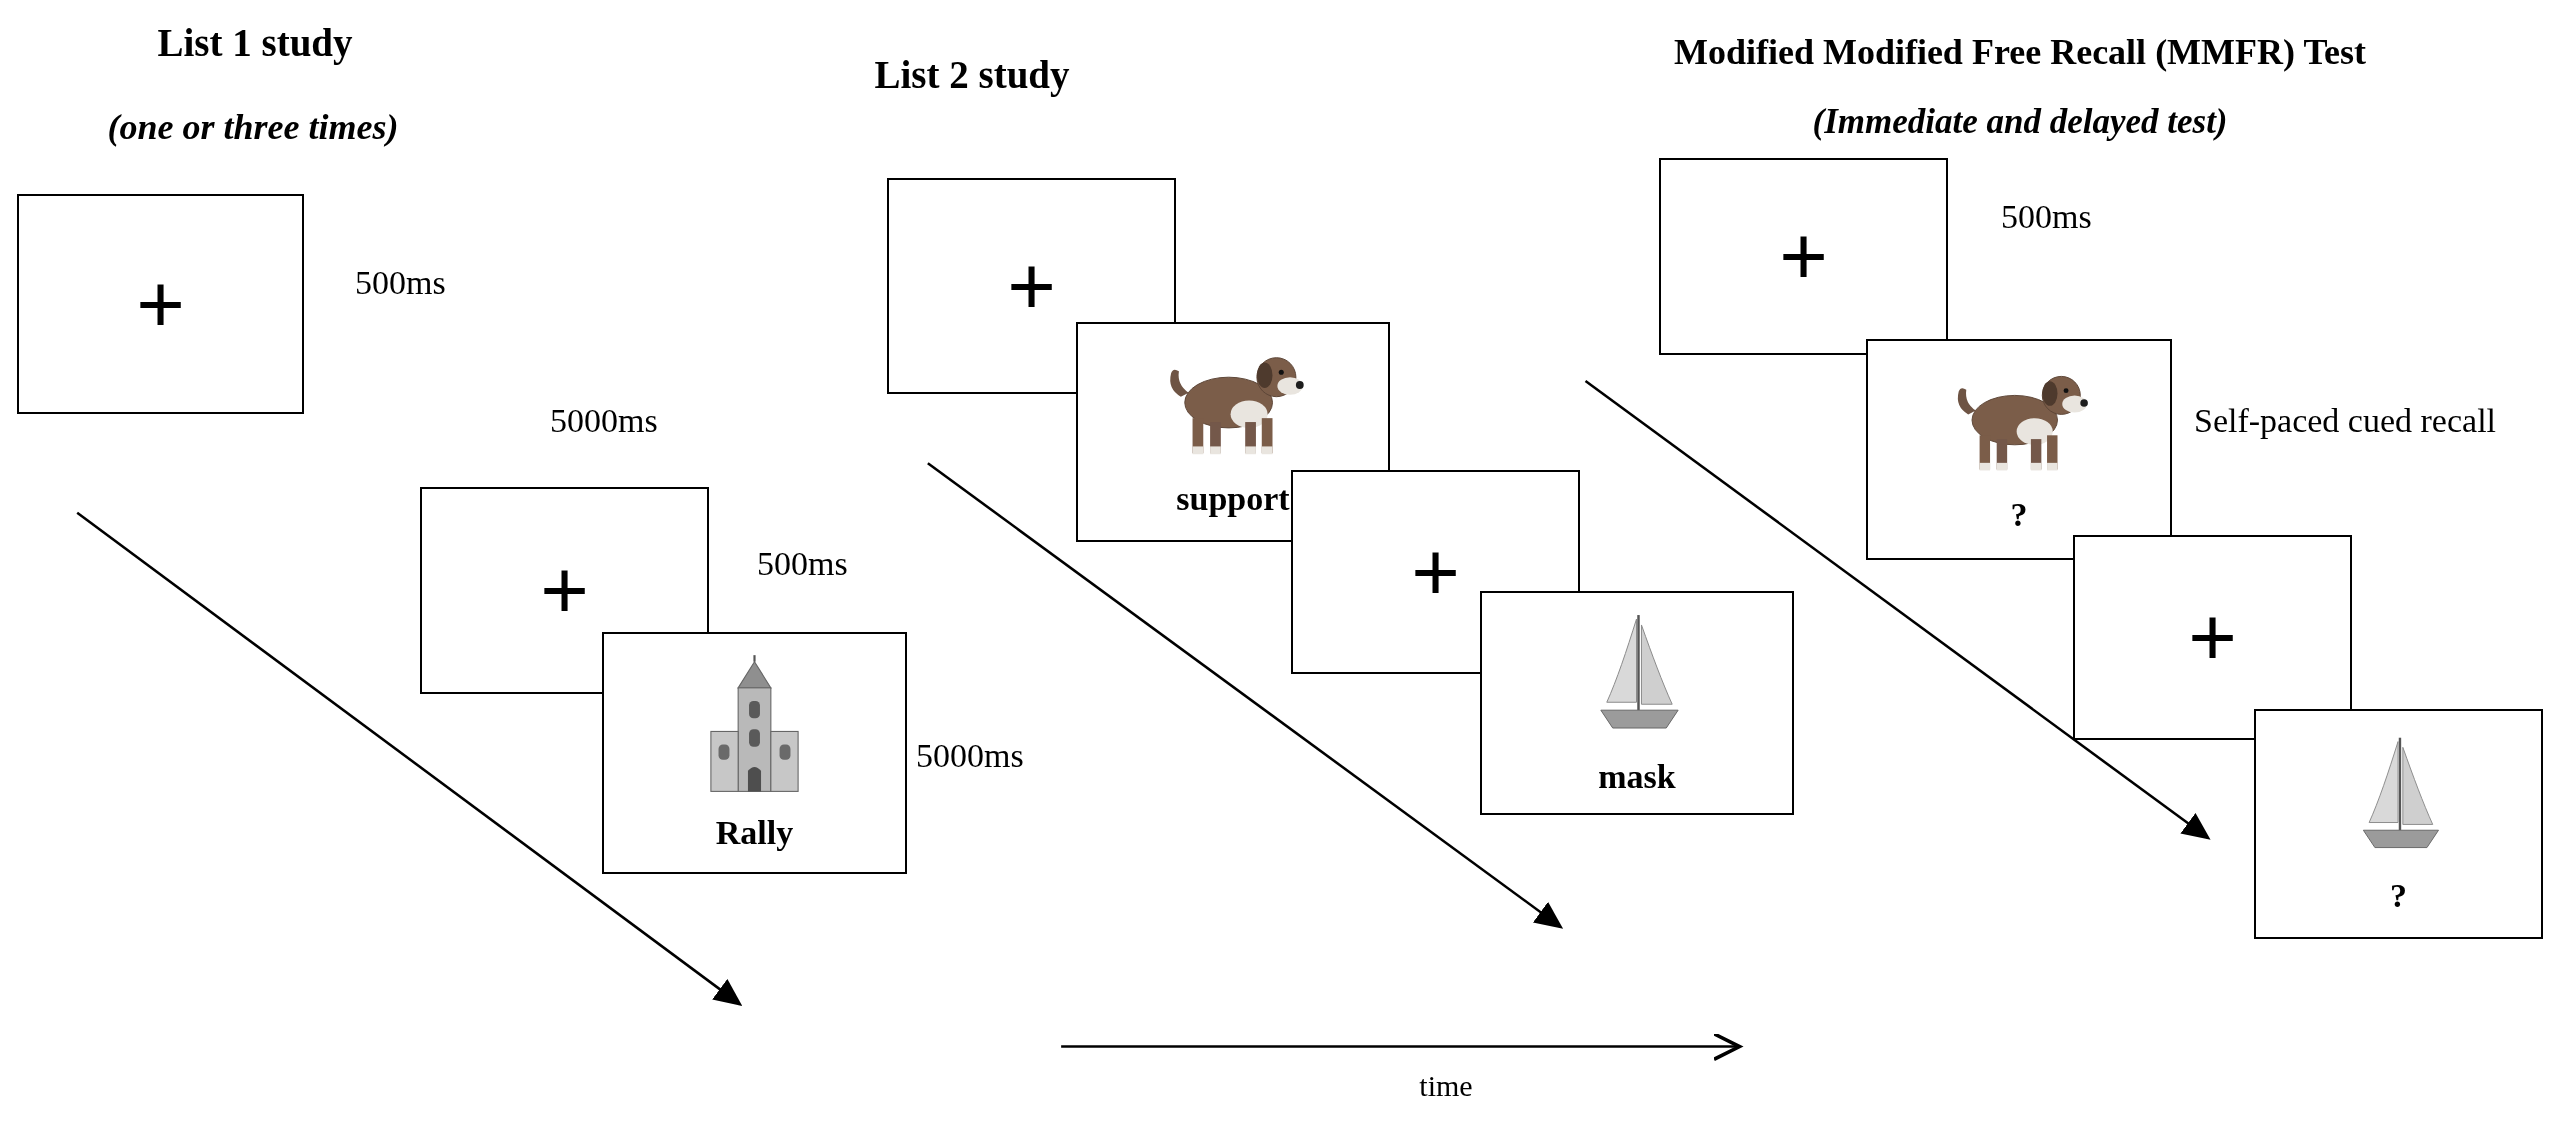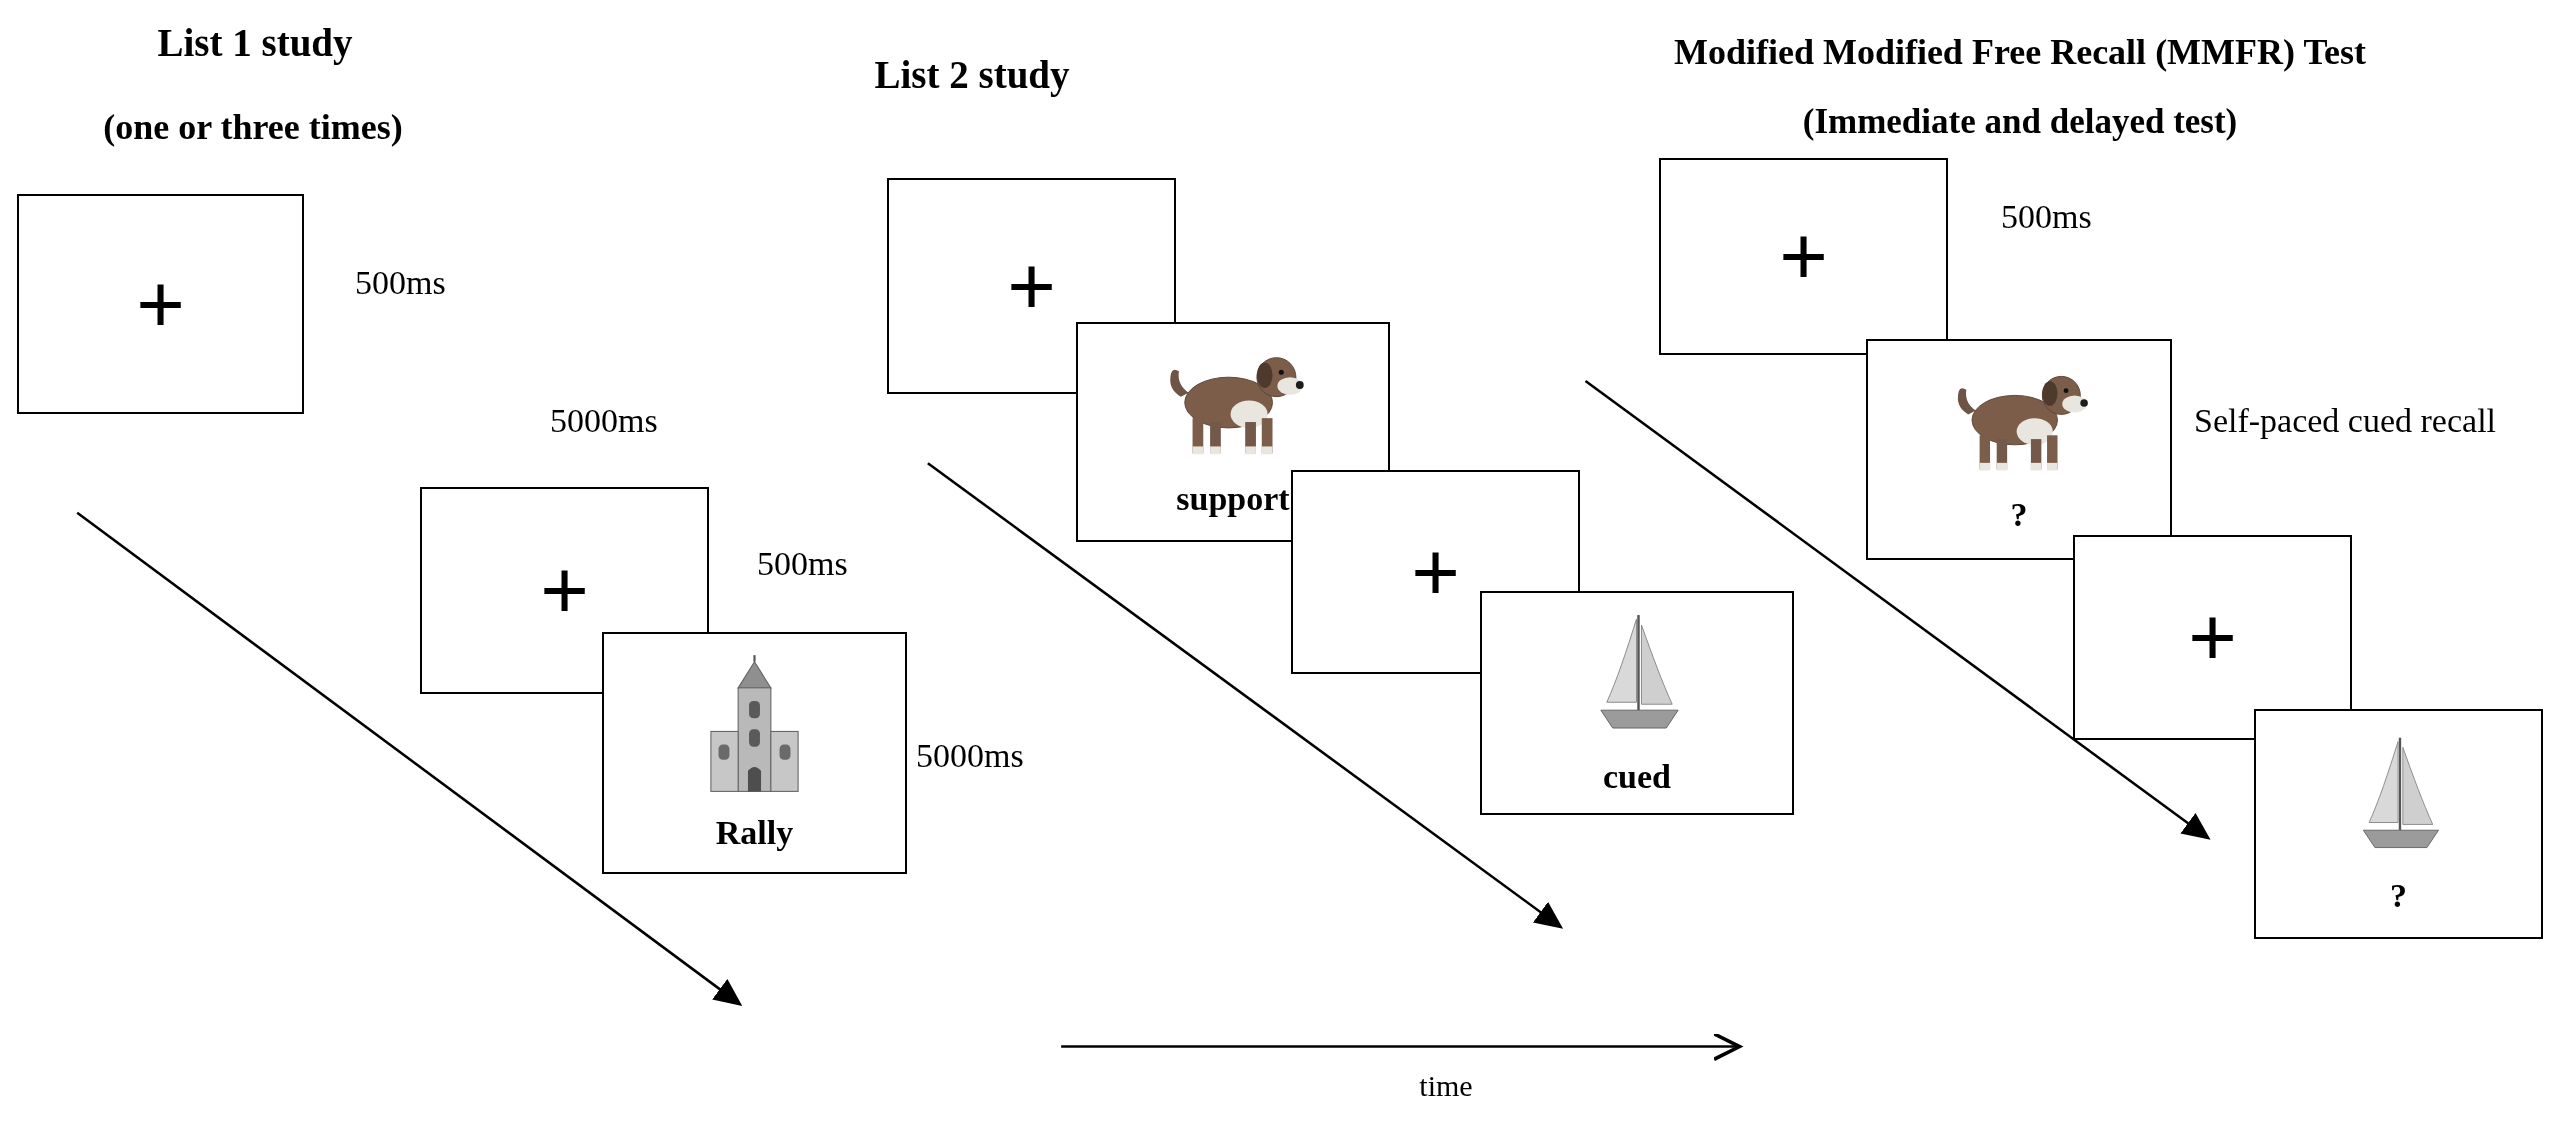--- a/index.html
+++ b/index.html
@@ -12,21 +12,21 @@
     overflow:hidden;
     padding-left:22px;
   }
   .overlay{position:absolute;left:0;top:0;z-index:0;pointer-events:none;}
   .panel-title{
     position:absolute;transform:translateX(-50%);
     font-weight:bold;font-size:39px;white-space:nowrap;z-index:6;
   }
   .panel-subtitle{
     position:absolute;transform:translateX(-50%);
-    font-weight:bold;font-size:36px;white-space:nowrap;z-index:6;
+    font-weight:bold;font-size:36px;white-space:nowrap;z-index:6;font-style:italic;
   }
   .card{
     position:absolute;background:#ffffff;border:2.2px solid #000;
     display:flex;flex-direction:column;align-items:center;justify-content:center;
     box-sizing:border-box;
   }
   .fix-cross{font-size:87px;font-weight:bold;line-height:1;}
   .stim-word{font-weight:bold;font-size:34px;line-height:1.1;margin-top:17px;}
   .side-label{
     position:absolute;font-size:34px;white-space:nowrap;z-index:7;
@@ -121,21 +121,21 @@
     <div class="fix-cross">+</div>
   </div>
 
   <div class="card z4" style="left:1480px;top:591px;width:314px;height:224px">
     <svg width="109" height="131" viewBox="0 0 110 130">
       <line x1="56" y1="4" x2="56" y2="100" stroke="#555" stroke-width="2.5"></line>
       <path d="M54,8 C44,40 34,70 24,92 L54,92 Z" fill="#d9d9d9" stroke="#8a8a8a" stroke-width="1"></path>
       <path d="M59,14 C70,45 80,72 90,94 L59,94 Z" fill="#cfcfcf" stroke="#8a8a8a" stroke-width="1"></path>
       <path d="M18,100 L96,100 L84,118 L30,118 Z" fill="#9b9b9b" stroke="#666" stroke-width="1"></path>
     </svg>
-    <div class="stim-word">cued</div>
+    <div class="stim-word">mask</div>
   </div>
 
   <div class="panel-title" style="left:2020px;top:31px;font-size:36px">Modified Modified Free Recall (MMFR) Test</div>
   <div class="panel-subtitle" style="left:2020px;top:102px;font-size:35px">(Immediate and delayed test)</div>
 
   <div class="card z1" style="left:1659px;top:158px;width:289px;height:197px">
     <div class="fix-cross">+</div>
   </div>
   <div class="side-label" style="left:2001px;top:198px">500ms</div>
 

